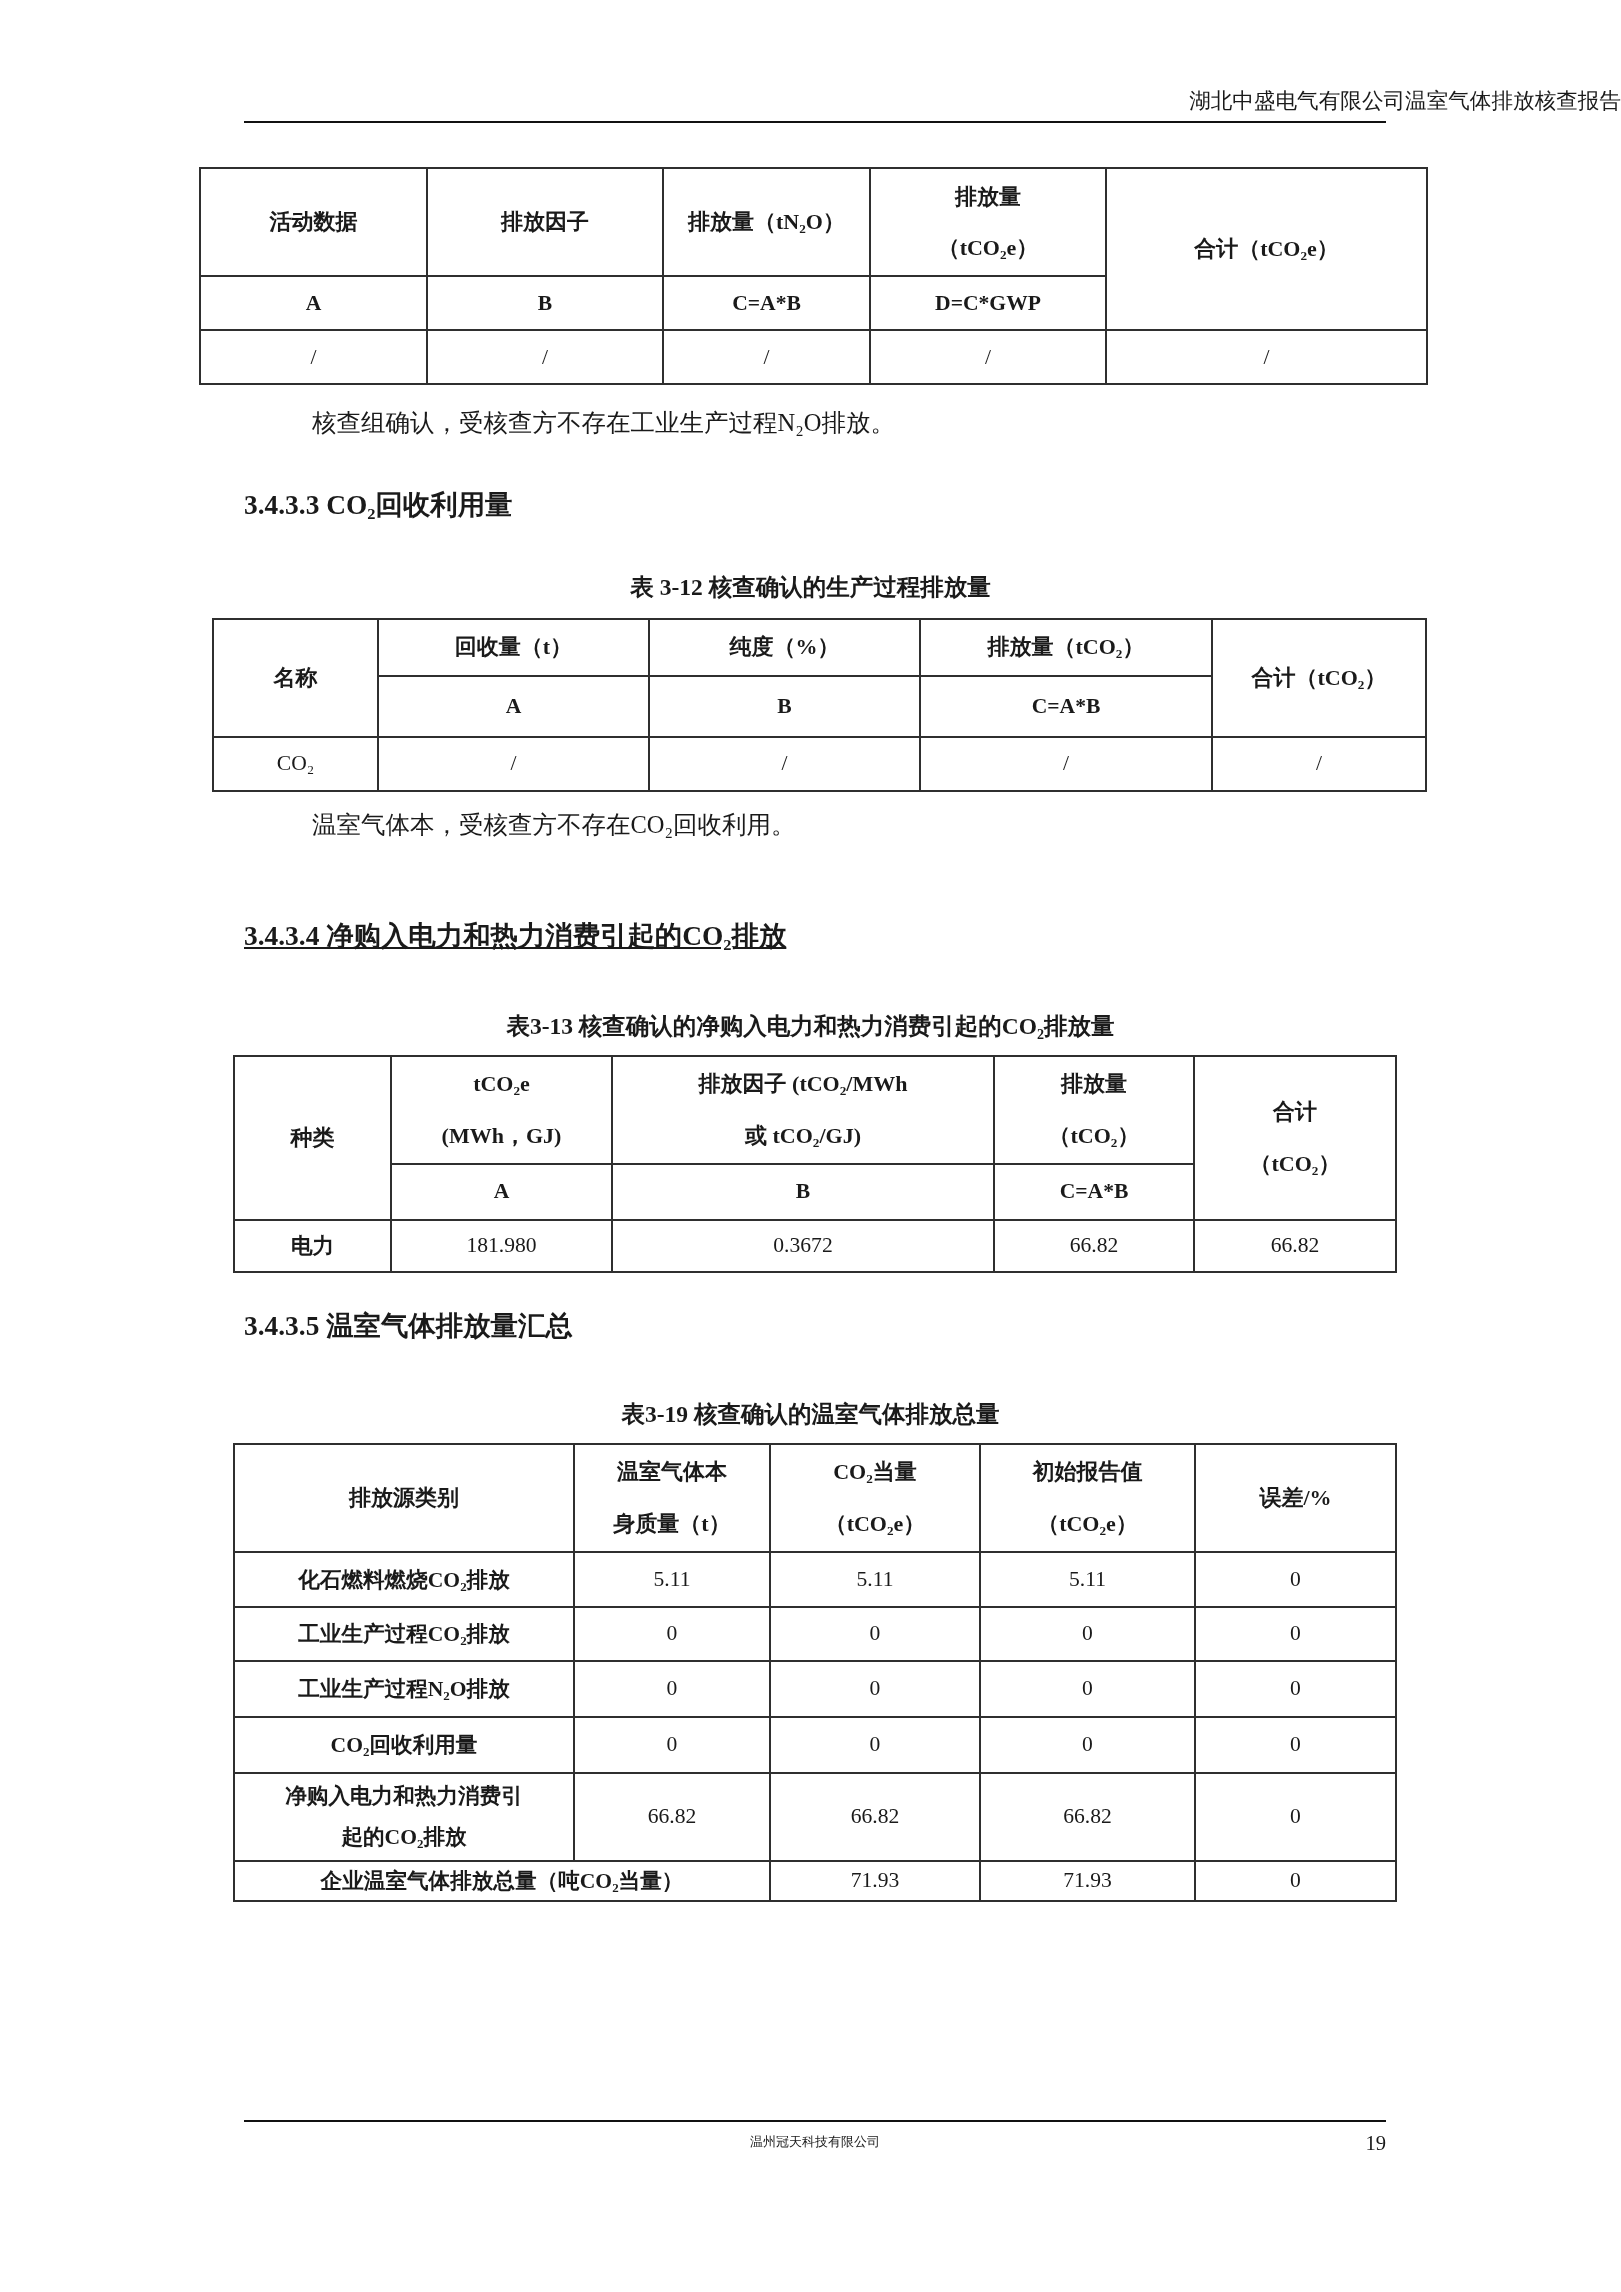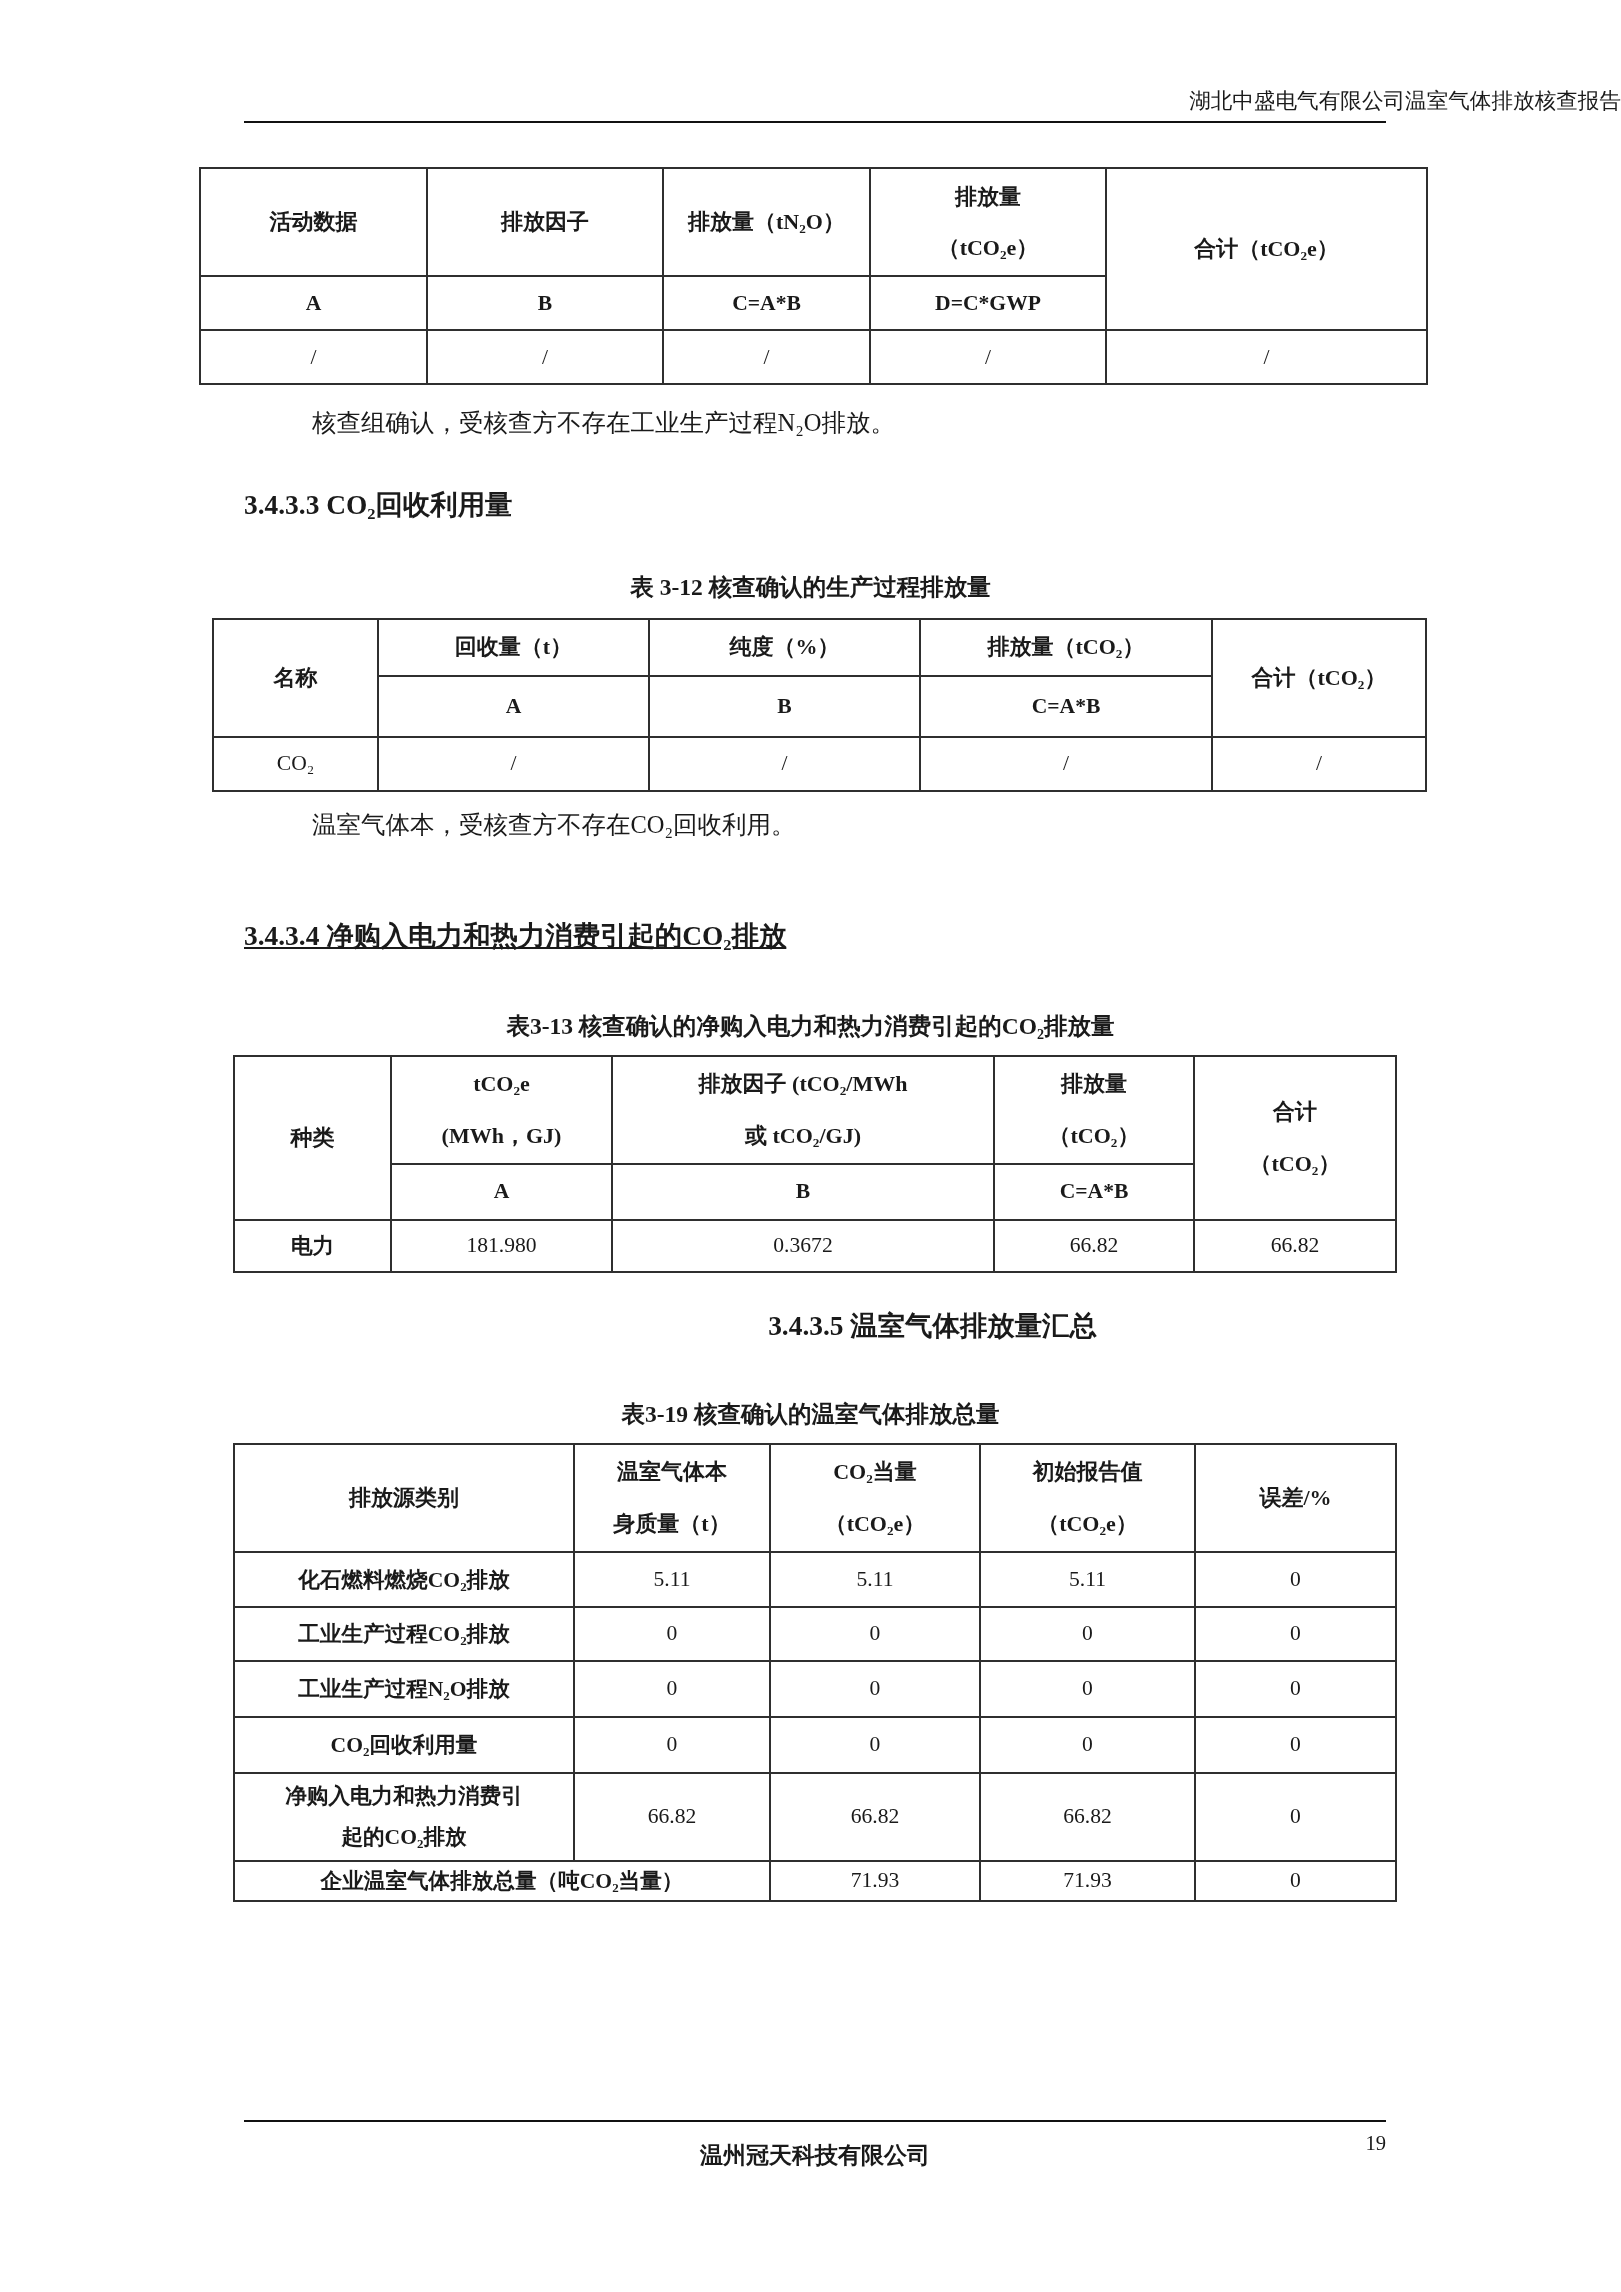--- a/index.html
+++ b/index.html
@@ -76,41 +76,40 @@
     font-size:24.5px;
     line-height:31px;
   }
   .section-heading{
     margin:49px 0 0 244px;
     font-size:27.4px;
     line-height:37px;
     font-weight:bold;
   }
   .big-gap{margin-top:78px;text-decoration:underline;}
-  .gap2{margin-top:35px;text-align:center;}
+  .gap2{margin-top:35px;}
   .tbl-caption{
     margin-top:49px;
     text-align:center;
     font-size:23.5px;
     line-height:29px;
     font-weight:bold;
   }
   .cap313{margin-top:57px;}
   .cap319{margin-top:55px;}
 
   .doc-footer{
     position:absolute;
     top:2120px;left:244px;width:1142px;
     border-top:2.9px solid #111;
   }
   .footer-company{
     text-align:center;
-    font-size:23px;
-    padding-top:18px;
-    font-weight:bold;
+    font-size:13px;
+    padding-top:11px;
   }
   .footer-page-number{
     position:absolute;
     top:9.8px;right:0;
     font-size:20.6px;
   }
 </style>
 </head>
 <body>
 

